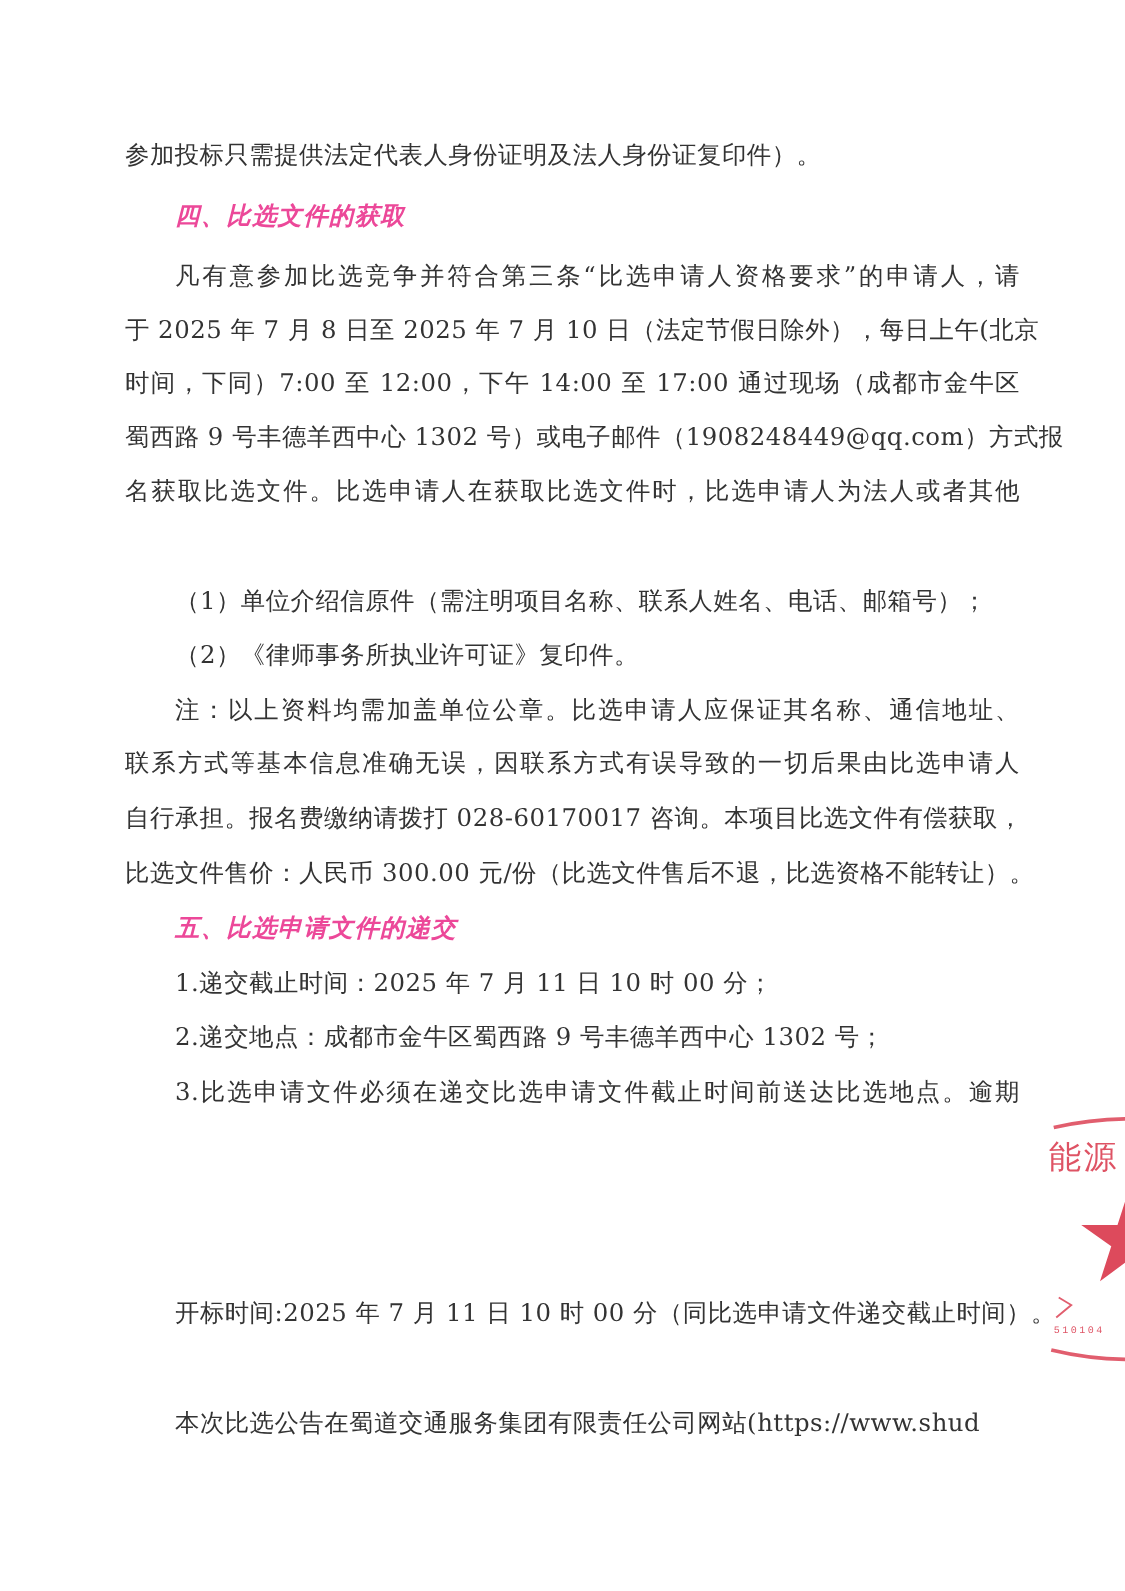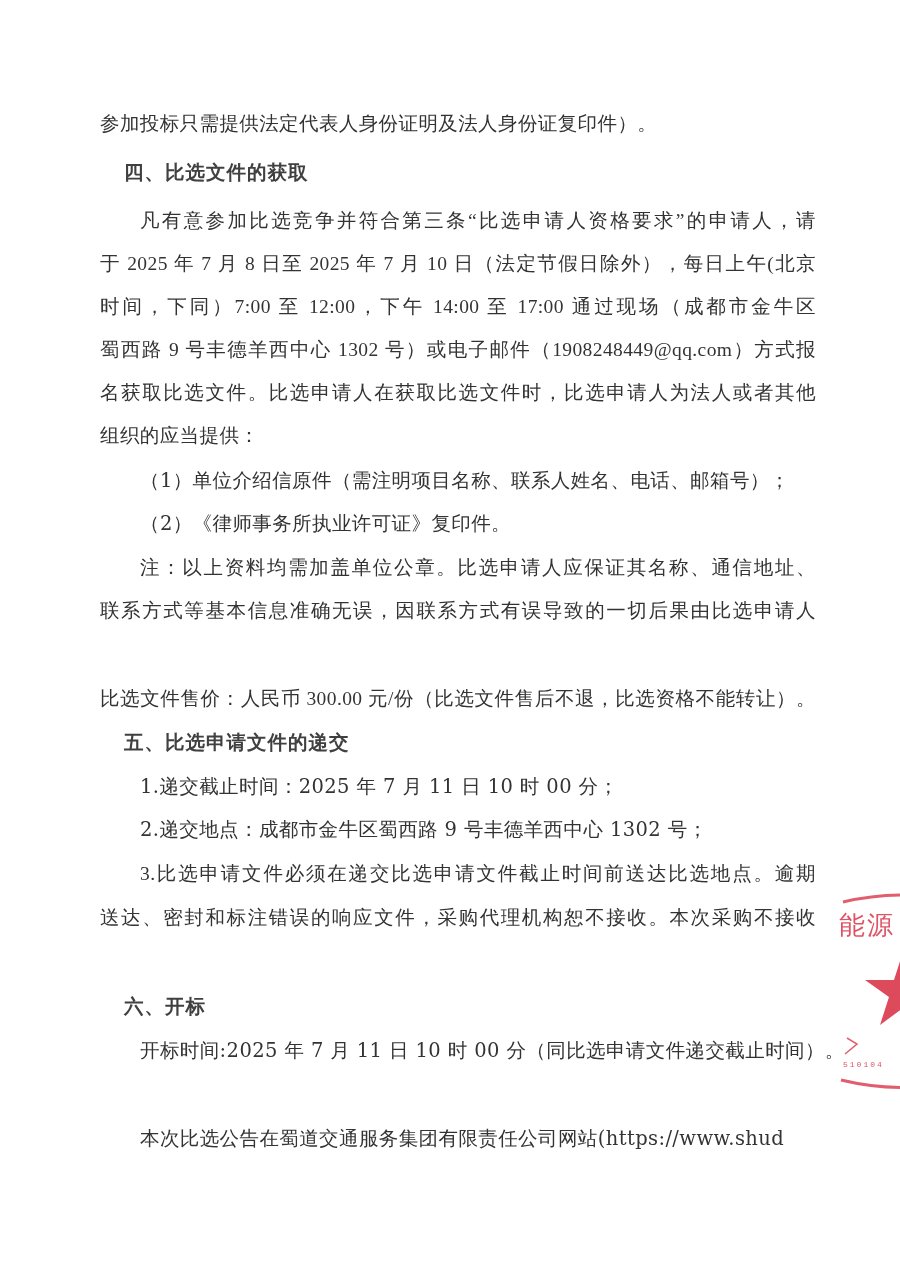--- a/index.html
+++ b/index.html
@@ -29,28 +29,28 @@
       line-height: 26px;
       height: 26px;
       white-space: nowrap;
       letter-spacing: 0.4px;
       color: #333333;
     }
     .line.indent { left: 140px; width: 676px; }
     .line.heading {
       font-family: "DejaVu Sans", "Liberation Sans", sans-serif;
       font-weight: bold;
-      color: #404040;
-      left: 124px;
+      color: #ec4899;
+      left: 140px;
       letter-spacing: 1px;
+      font-style: italic;
     }
     .justify {
       text-align: justify;
       text-align-last: justify;
-      font-family: Liberation Serif, serif;
     }
     
     .seal {
       position: absolute;
       left: 833px;
       top: 890px;
       width: 140px;
       height: 200px;
       pointer-events: none;
     }
@@ -83,37 +83,35 @@
 
   <div class="line" style="top:111px">参加投标只需提供法定代表人身份证明及法人身份证复印件）。</div>
 
   <div class="line heading" style="top:160px">四、比选文件的获取</div>
 
   <div class="line indent justify" style="top:208px">凡有意参加比选竞争并符合第三条“比选申请人资格要求”的申请人，请</div>
   <div class="line justify" style="top:251px">于 2025 年 7 月 8 日至 2025 年 7 月 10 日（法定节假日除外），每日上午(北京</div>
   <div class="line justify" style="top:294px">时间，下同）7:00 至 12:00，下午 14:00 至 17:00 通过现场（成都市金牛区</div>
   <div class="line justify" style="top:337px">蜀西路 9 号丰德羊西中心 1302 号）或电子邮件（1908248449@qq.com）方式报</div>
   <div class="line justify" style="top:380px">名获取比选文件。比选申请人在获取比选文件时，比选申请人为法人或者其他</div>
-  <div class="line" style="top:423px">组织的应当提供：</div>
 
   <div class="line indent" style="top:468px">（1）单位介绍信原件（需注明项目名称、联系人姓名、电话、邮箱号）；</div>
   <div class="line indent" style="top:511px">（2）《律师事务所执业许可证》复印件。</div>
 
   <div class="line indent justify" style="top:555px">注：以上资料均需加盖单位公章。比选申请人应保证其名称、通信地址、</div>
   <div class="line justify" style="top:598px">联系方式等基本信息准确无误，因联系方式有误导致的一切后果由比选申请人</div>
+  <div class="line justify" style="top:642px">自行承担。报名费缴纳请拨打 028-60170017 咨询。本项目比选文件有偿获取，</div>
   <div class="line justify" style="top:686px">比选文件售价：人民币 300.00 元/份（比选文件售后不退，比选资格不能转让）。</div>
 
   <div class="line heading" style="top:730px">五、比选申请文件的递交</div>
 
   <div class="line indent" style="top:774px">1.递交截止时间：2025 年 7 月 11 日 10 时 00 分；</div>
   <div class="line indent" style="top:817px">2.递交地点：成都市金牛区蜀西路 9 号丰德羊西中心 1302 号；</div>
   <div class="line indent justify" style="top:861px">3.比选申请文件必须在递交比选申请文件截止时间前送达比选地点。逾期</div>
-  <div class="line justify" style="top:905px">送达、密封和标注错误的响应文件，采购代理机构恕不接收。本次采购不接收</div>
 
-  <div class="line heading" style="top:994px">六、开标</div>
   <div class="line indent" style="top:1038px">开标时间:2025 年 7 月 11 日 10 时 00 分（同比选申请文件递交截止时间）。</div>
 
   <div class="line indent" style="top:1126px">本次比选公告在蜀道交通服务集团有限责任公司网站(https://www.shud</div>
 
   <div class="seal">
     <svg width="140" height="200" viewBox="0 0 140 200">
       <path d="M 10 12 Q 70 -2 130 12" stroke="#d9364a" stroke-width="3" fill="none" opacity="0.8"></path>
       <path d="M 8 190 Q 70 205 132 190" stroke="#d9364a" stroke-width="3" fill="none" opacity="0.8"></path>
       <polygon points="70,62 79,90 108,90 84,107 93,135 70,118 47,135 56,107 32,90 61,90" fill="#d9364a" opacity="0.9"></polygon>
       <path d="M 14 148 L 24 154 L 12 164" stroke="#d9364a" stroke-width="1.5" fill="none" opacity="0.8"></path>

